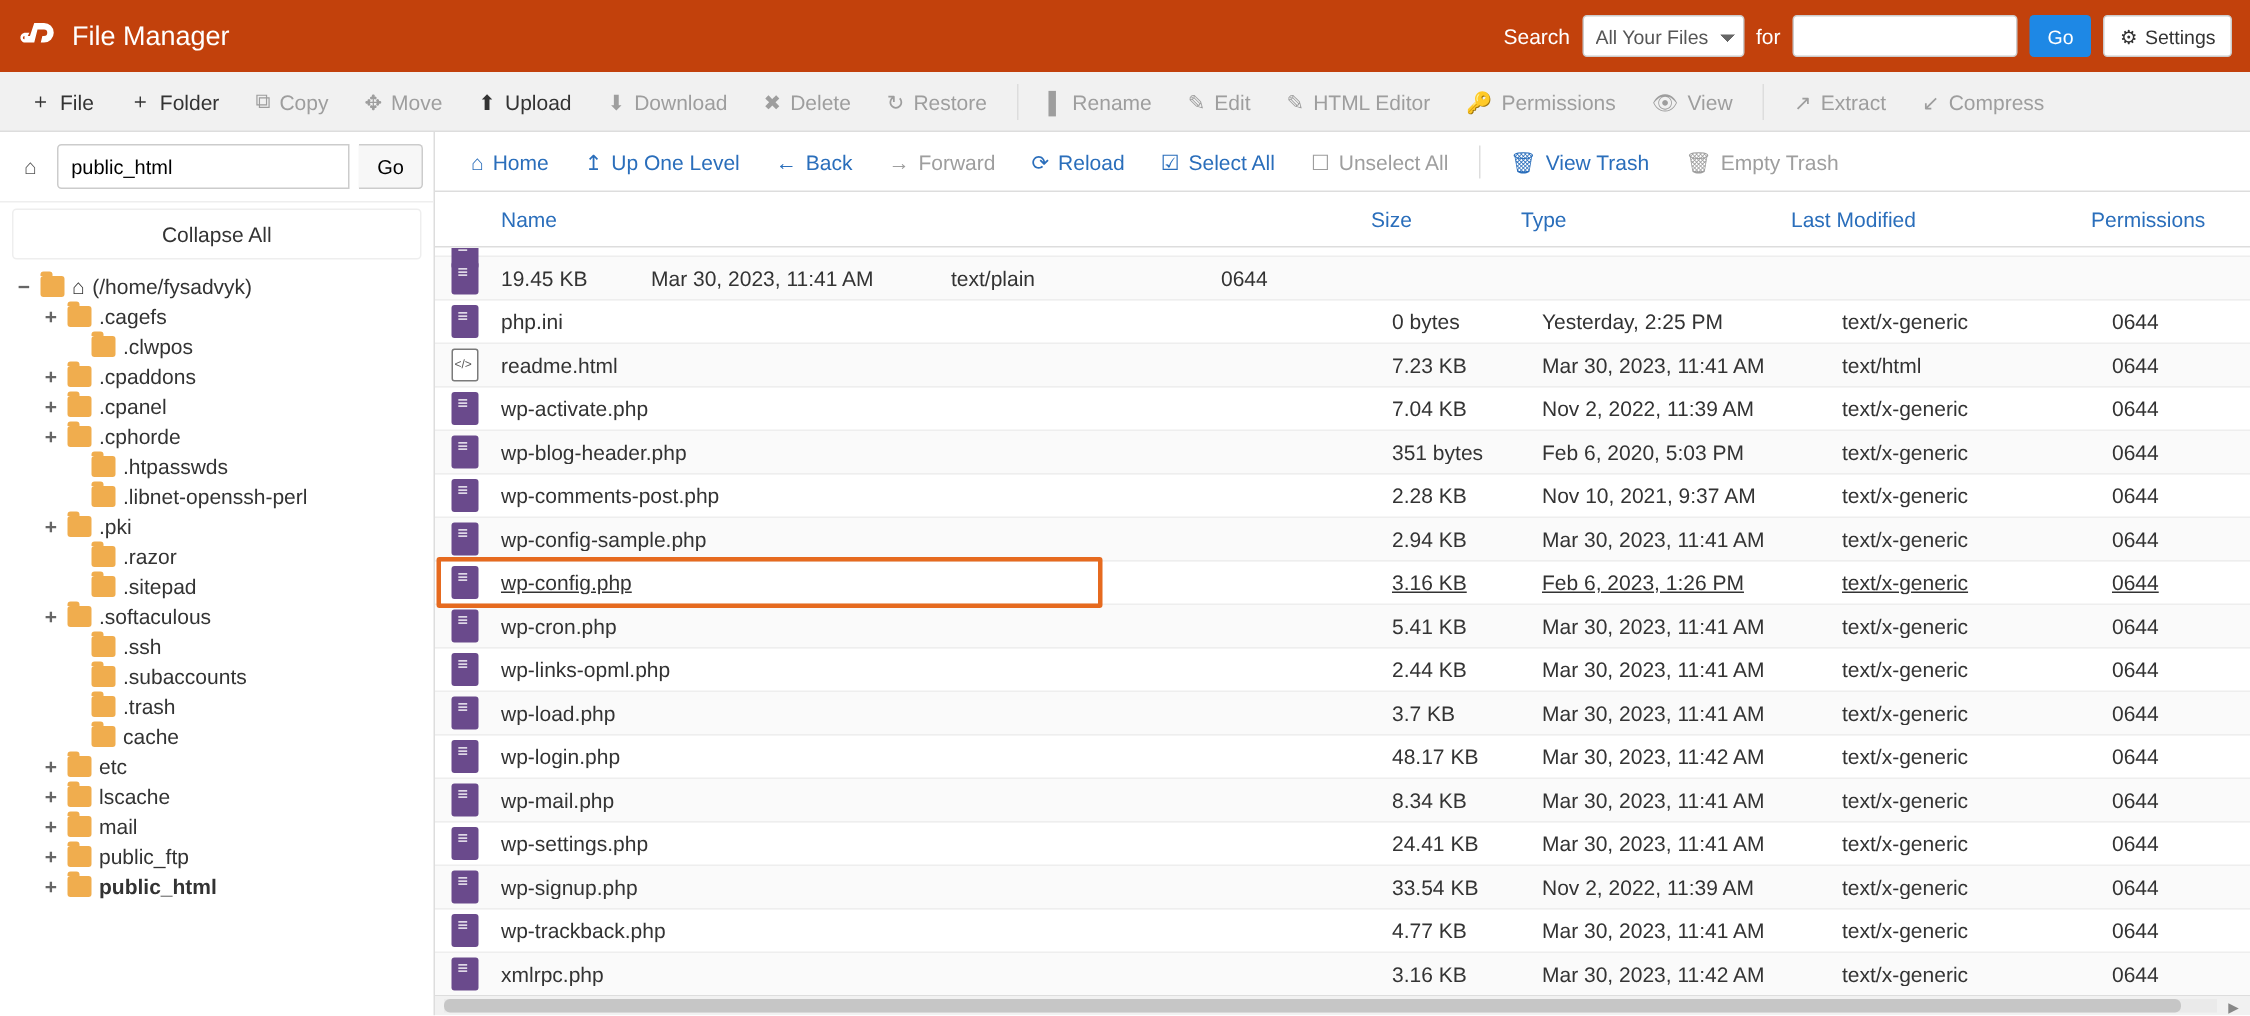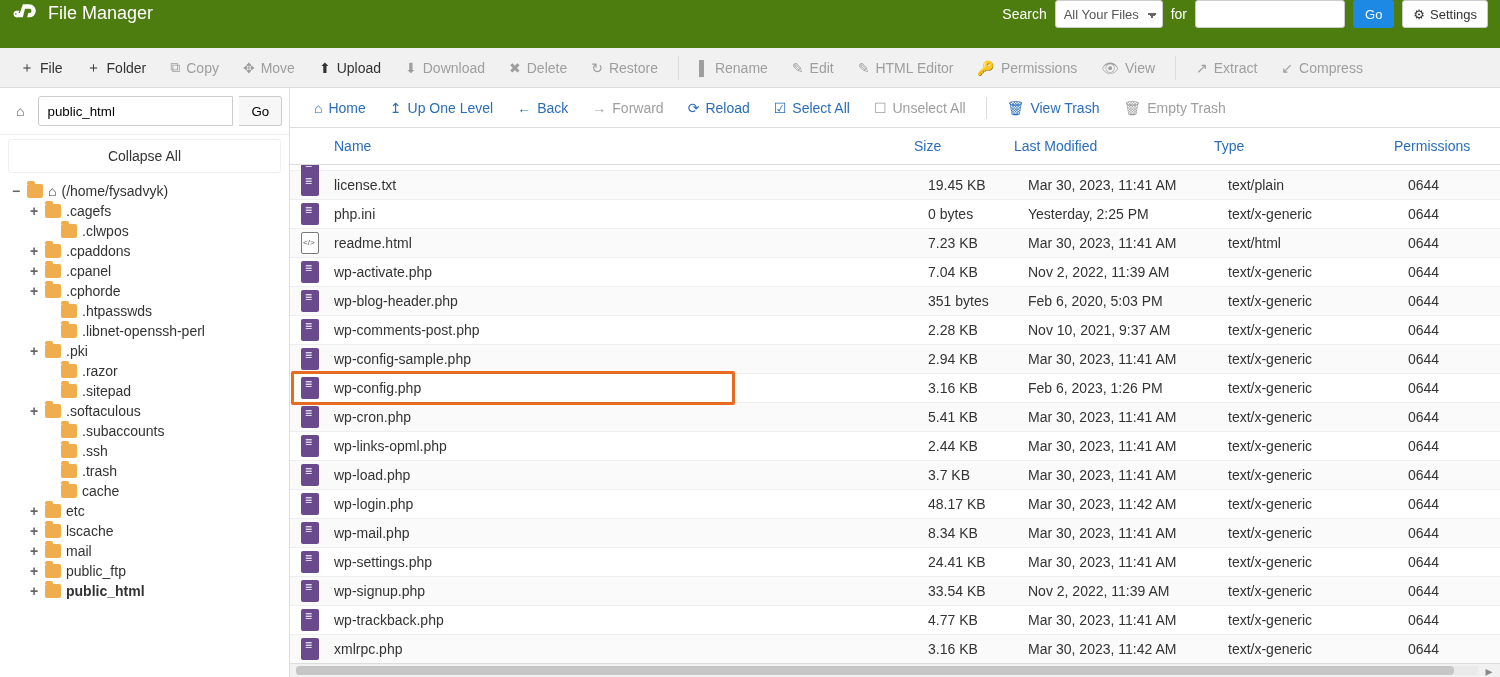--- a/index.html
+++ b/index.html
@@ -1,19 +1,19 @@
 <!DOCTYPE html>
 <html><head>
 <meta charset="utf-8">
 <style>
   * { box-sizing: border-box; margin: 0; padding: 0; }
   body { font-family: Arial, Helvetica, sans-serif; font-size: 14px; color: #333; background: #fff; width: 1500px; height: 677px; overflow: hidden; }
 
   
-  .topbar { background: #4d7c0f; height: 48px; display: flex; align-items: flex-start; padding: 0 12px; color: #fff; }
+  .topbar { background: #c2410c; height: 48px; display: flex; align-items: center; padding: 0 12px; color: #fff; }
   .cplogo { display:flex; align-items:center; gap:10px; font-size: 18px; font-weight: 400; }
   .cplogo svg { width: 26px; height: 26px; fill: #fff; }
   .top-spacer { flex: 1; }
   .search-group { display:flex; align-items:center; gap:8px; font-size:14px;}
   .search-select { height:28px; background:#fff; border:1px solid #ccc; border-radius:3px; padding:0 22px 0 8px; font-size:13px; color:#555; appearance:none; background-image: linear-gradient(45deg, transparent 50%, #666 50%), linear-gradient(135deg, #666 50%, transparent 50%); background-position: right 10px top 12px, right 5px top 12px; background-size: 5px 5px,5px 5px; background-repeat:no-repeat;}
   .search-input { height:28px; width:150px; border:1px solid #ccc; border-radius:3px; padding:0 6px; background:#fff;}
   .btn-go { height:28px; padding:0 12px; background:#1e88e5; color:#fff; border:none; border-radius:3px; cursor:pointer; font-size:13px;}
   .btn-settings { height:28px; padding:0 10px; background:#fff; color:#333; border:1px solid #ccc; border-radius:3px; cursor:pointer; font-size:13px; display:inline-flex; align-items:center; gap:5px;}
 
   
@@ -61,21 +61,21 @@
   .tbody { flex:1; overflow-y:scroll; overflow-x:auto; }
   .row { display:flex; align-items:center; height:29px; border-bottom:1px solid #eee; font-size:14px; padding-left:4px; padding-right:4px;}
   .row:nth-child(even){ background:#fafafa;}
   .row .iconcell { width:32px; display:flex; align-items:center; justify-content:center;}
   .row .cell { padding:0 8px; overflow:hidden; text-overflow:ellipsis; white-space:nowrap;}
   .file-ico { width:18px; height:22px; background:#6a4a8c; border-radius:2px; position:relative; display:inline-block;}
   .file-ico::after { content:"≡"; position:absolute; top:2px; left:4px; color:#fff; font-size:12px; line-height:10px; }
   .file-ico.html { background:#fff; border:1px solid #7a7a7a;}
   .file-ico.html::after{ content:"</>"; color:#555; font-size:8px; top:5px; left:1px;}
 
-  .row.highlight { outline:3px solid #e66a1f; outline-offset:-2px; position:relative; z-index:1;}
+  .row.highlight { outline:3px solid #e66a1f; outline-offset:-2px; position:relative; z-index:1;text-decoration:underline;}
   .row.highlight .iconcell, .row.highlight .col-name.cell { position:relative;}
   .row.highlight::after { content:""; position:absolute; left:1px; top:-3px; bottom:-3px; width:438px; border:3px solid #e66a1f; border-radius:2px; pointer-events:none;}
   .row.highlight { outline:none; }
 
   .hscroll { height:14px; background:#f1f1f1; border-top:1px solid #ddd; position:relative;}
   .hscroll .thumb-track { position:absolute; left:6px; right:22px; top:2px; bottom:2px; background:#eaeaea;}
   .hscroll .thumb { position:absolute; left:0; top:0; bottom:0; width:98%; background:#c6c6c6; border-radius:4px;}
   .hscroll .arrow { position:absolute; right:4px; top:0; bottom:0; width:14px; display:flex; align-items:center; justify-content:center; color:#888;}
 
   
@@ -242,26 +242,26 @@
             <span class="lbl">.sitepad</span>
           </div>
           <div class="tree-item indent1">
             <span class="expando">+</span>
             <span class="folder-ico"></span>
             <span class="lbl">.softaculous</span>
           </div>
           <div class="tree-item indent2">
             <span class="expando"></span>
             <span class="folder-ico"></span>
+            <span class="lbl">.ssh</span>
+          </div>
+          <div class="tree-item indent2">
+            <span class="expando"></span>
+            <span class="folder-ico"></span>
             <span class="lbl">.subaccounts</span>
-          </div>
-          <div class="tree-item indent2">
-            <span class="expando"></span>
-            <span class="folder-ico"></span>
-            <span class="lbl">.ssh</span>
           </div>
           <div class="tree-item indent2">
             <span class="expando"></span>
             <span class="folder-ico"></span>
             <span class="lbl">.trash</span>
           </div>
           <div class="tree-item indent2">
             <span class="expando"></span>
             <span class="folder-ico"></span>
             <span class="lbl">cache</span>
@@ -333,35 +333,34 @@
       <div class="ab-btn disabled">
           <span>🗑</span>
           <span>Empty Trash</span>
         </div>
     </div>
 
     <div class="table-wrap">
       <div class="thead">
         <div class="th col-name">Name</div>
         <div class="th col-size">Size</div>
+        <div class="th col-type">Type</div>
         <div class="th col-mod">Last Modified</div>
-        <div class="th col-type">Type</div>
         <div class="th col-perm">Permissions</div>
       </div>
       <div class="tbody" id="file-rows">
           <div class="row" style="height: 6px;">
             <div class="iconcell">
               <span class="file-ico"></span>
             </div>
           </div>
           <div class="row">
             <div class="iconcell">
               <span class="file-ico"></span>
             </div>
-            <div class="cell col-name">license.txt</div>
             <div class="cell col-size">19.45 KB</div>
             <div class="cell col-mod">Mar 30, 2023, 11:41 AM</div>
             <div class="cell col-type">text/plain</div>
             <div class="cell col-perm">0644</div>
           </div>
           <div class="row">
             <div class="iconcell">
               <span class="file-ico"></span>
             </div>
             <div class="cell col-name">php.ini</div>

